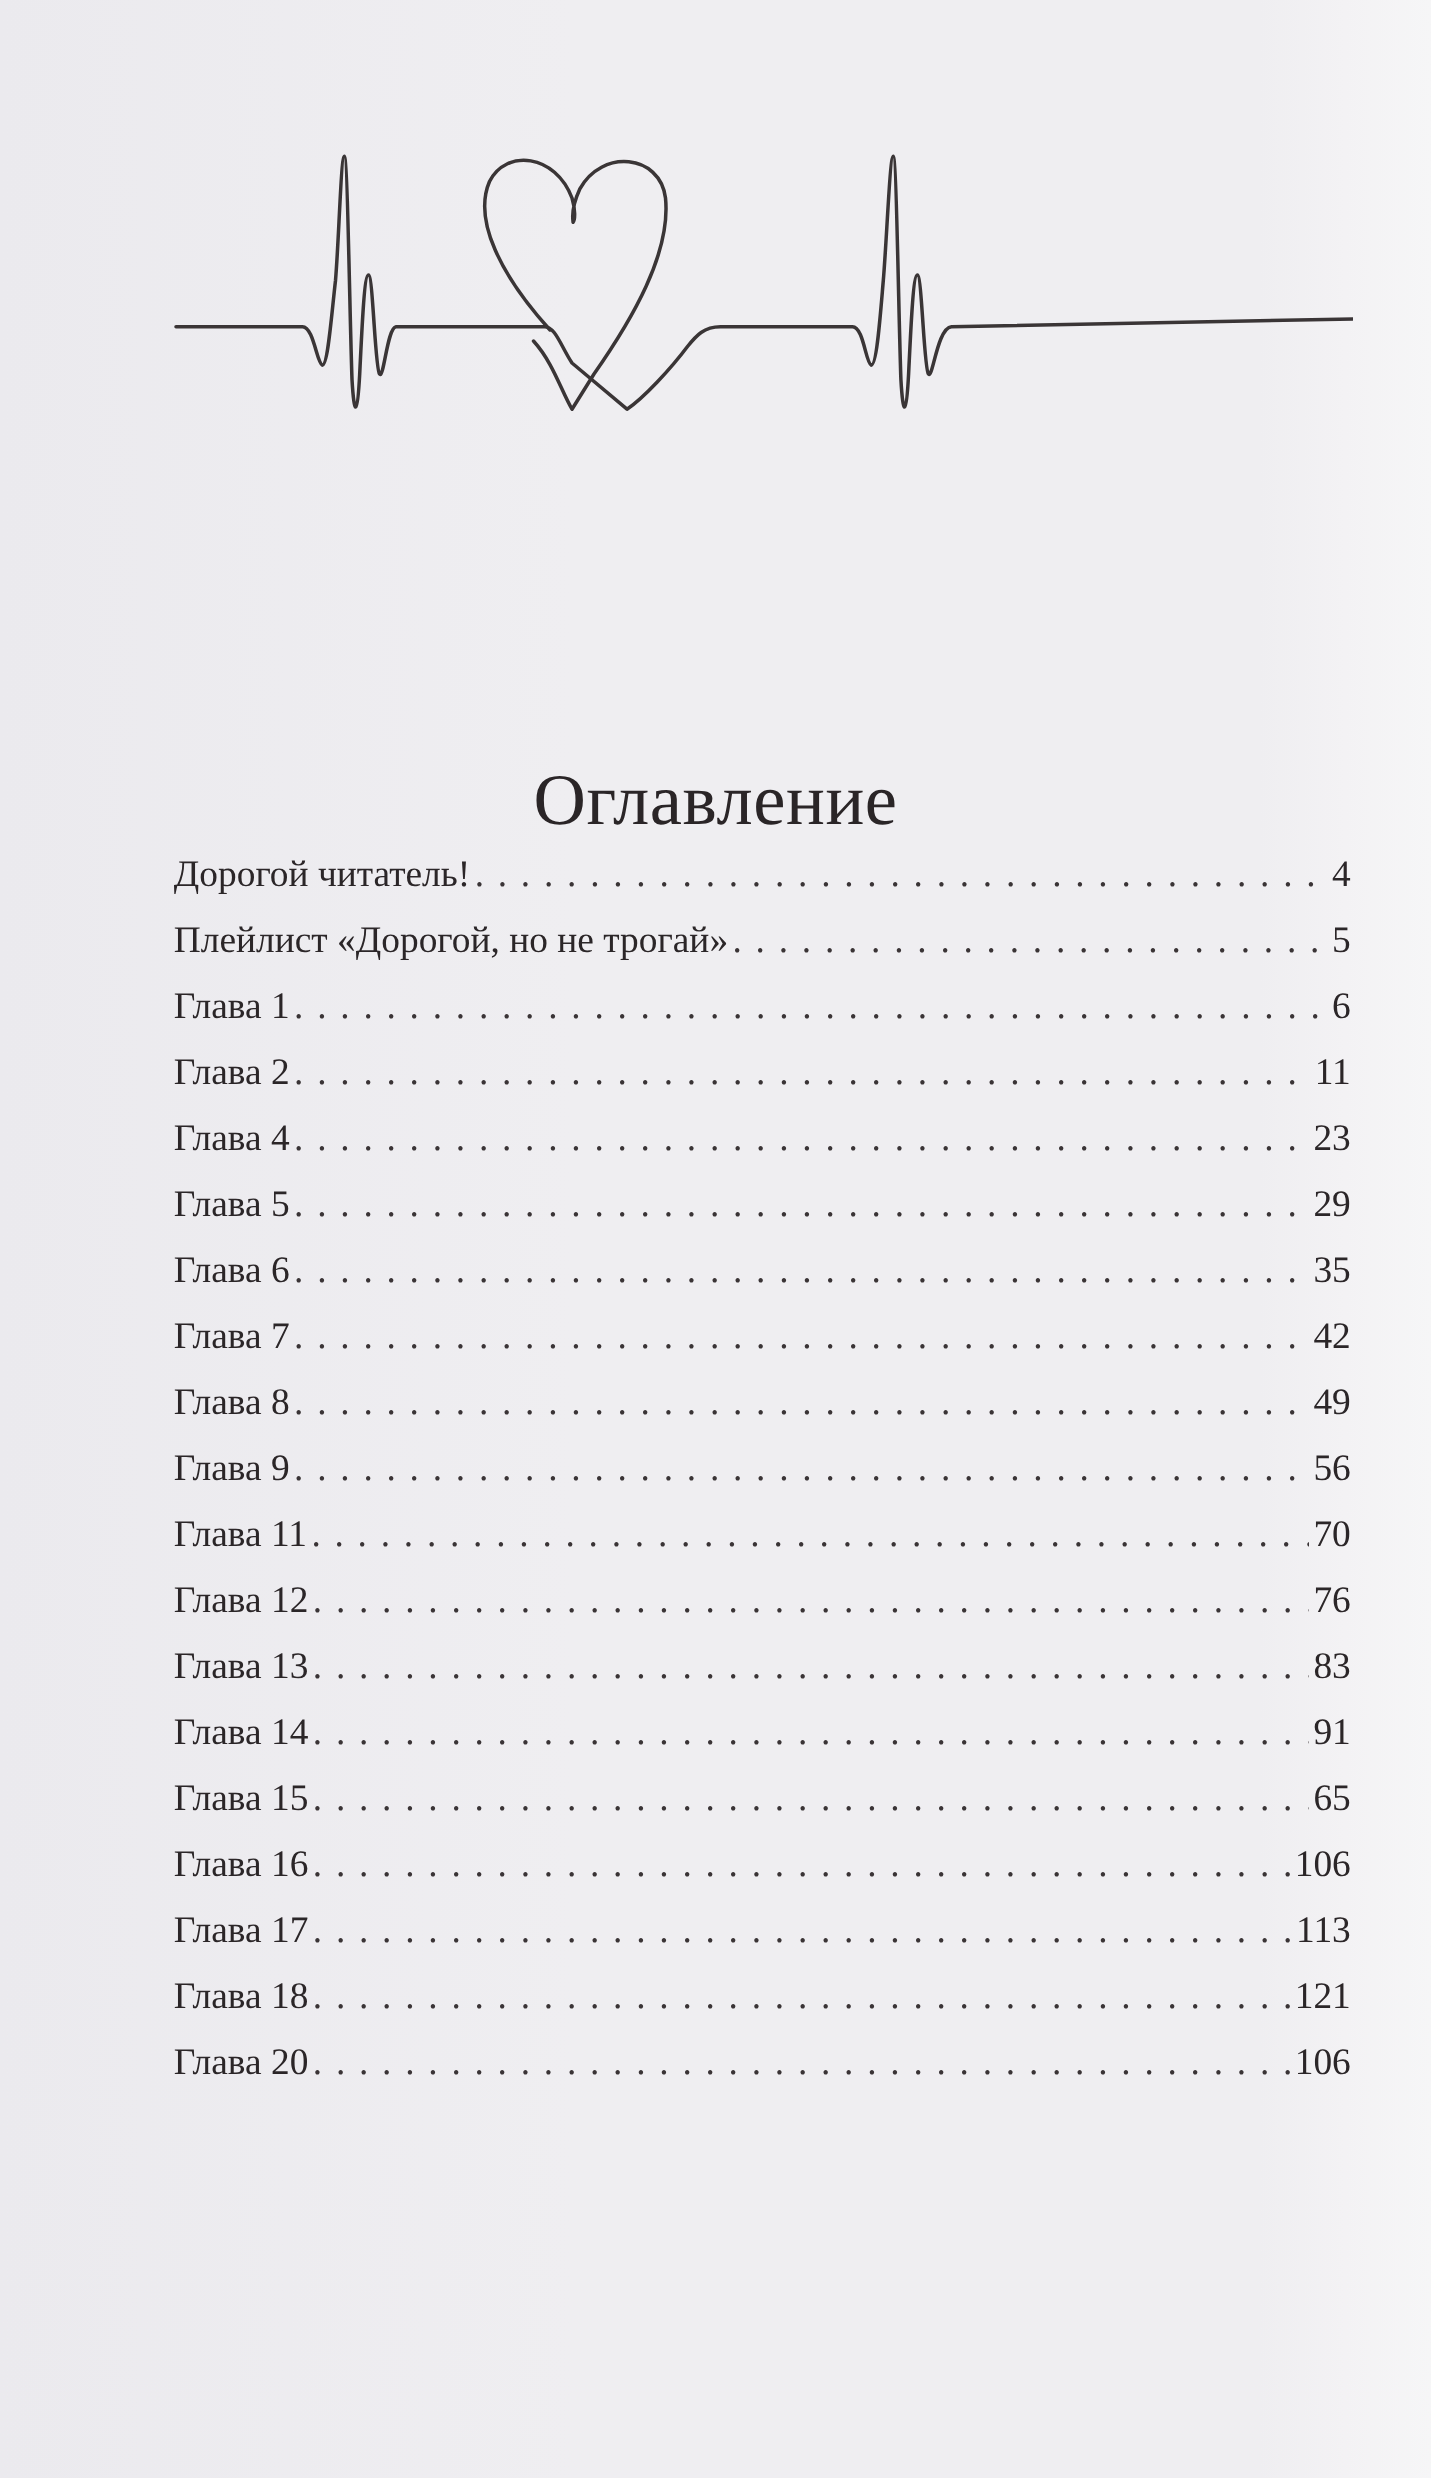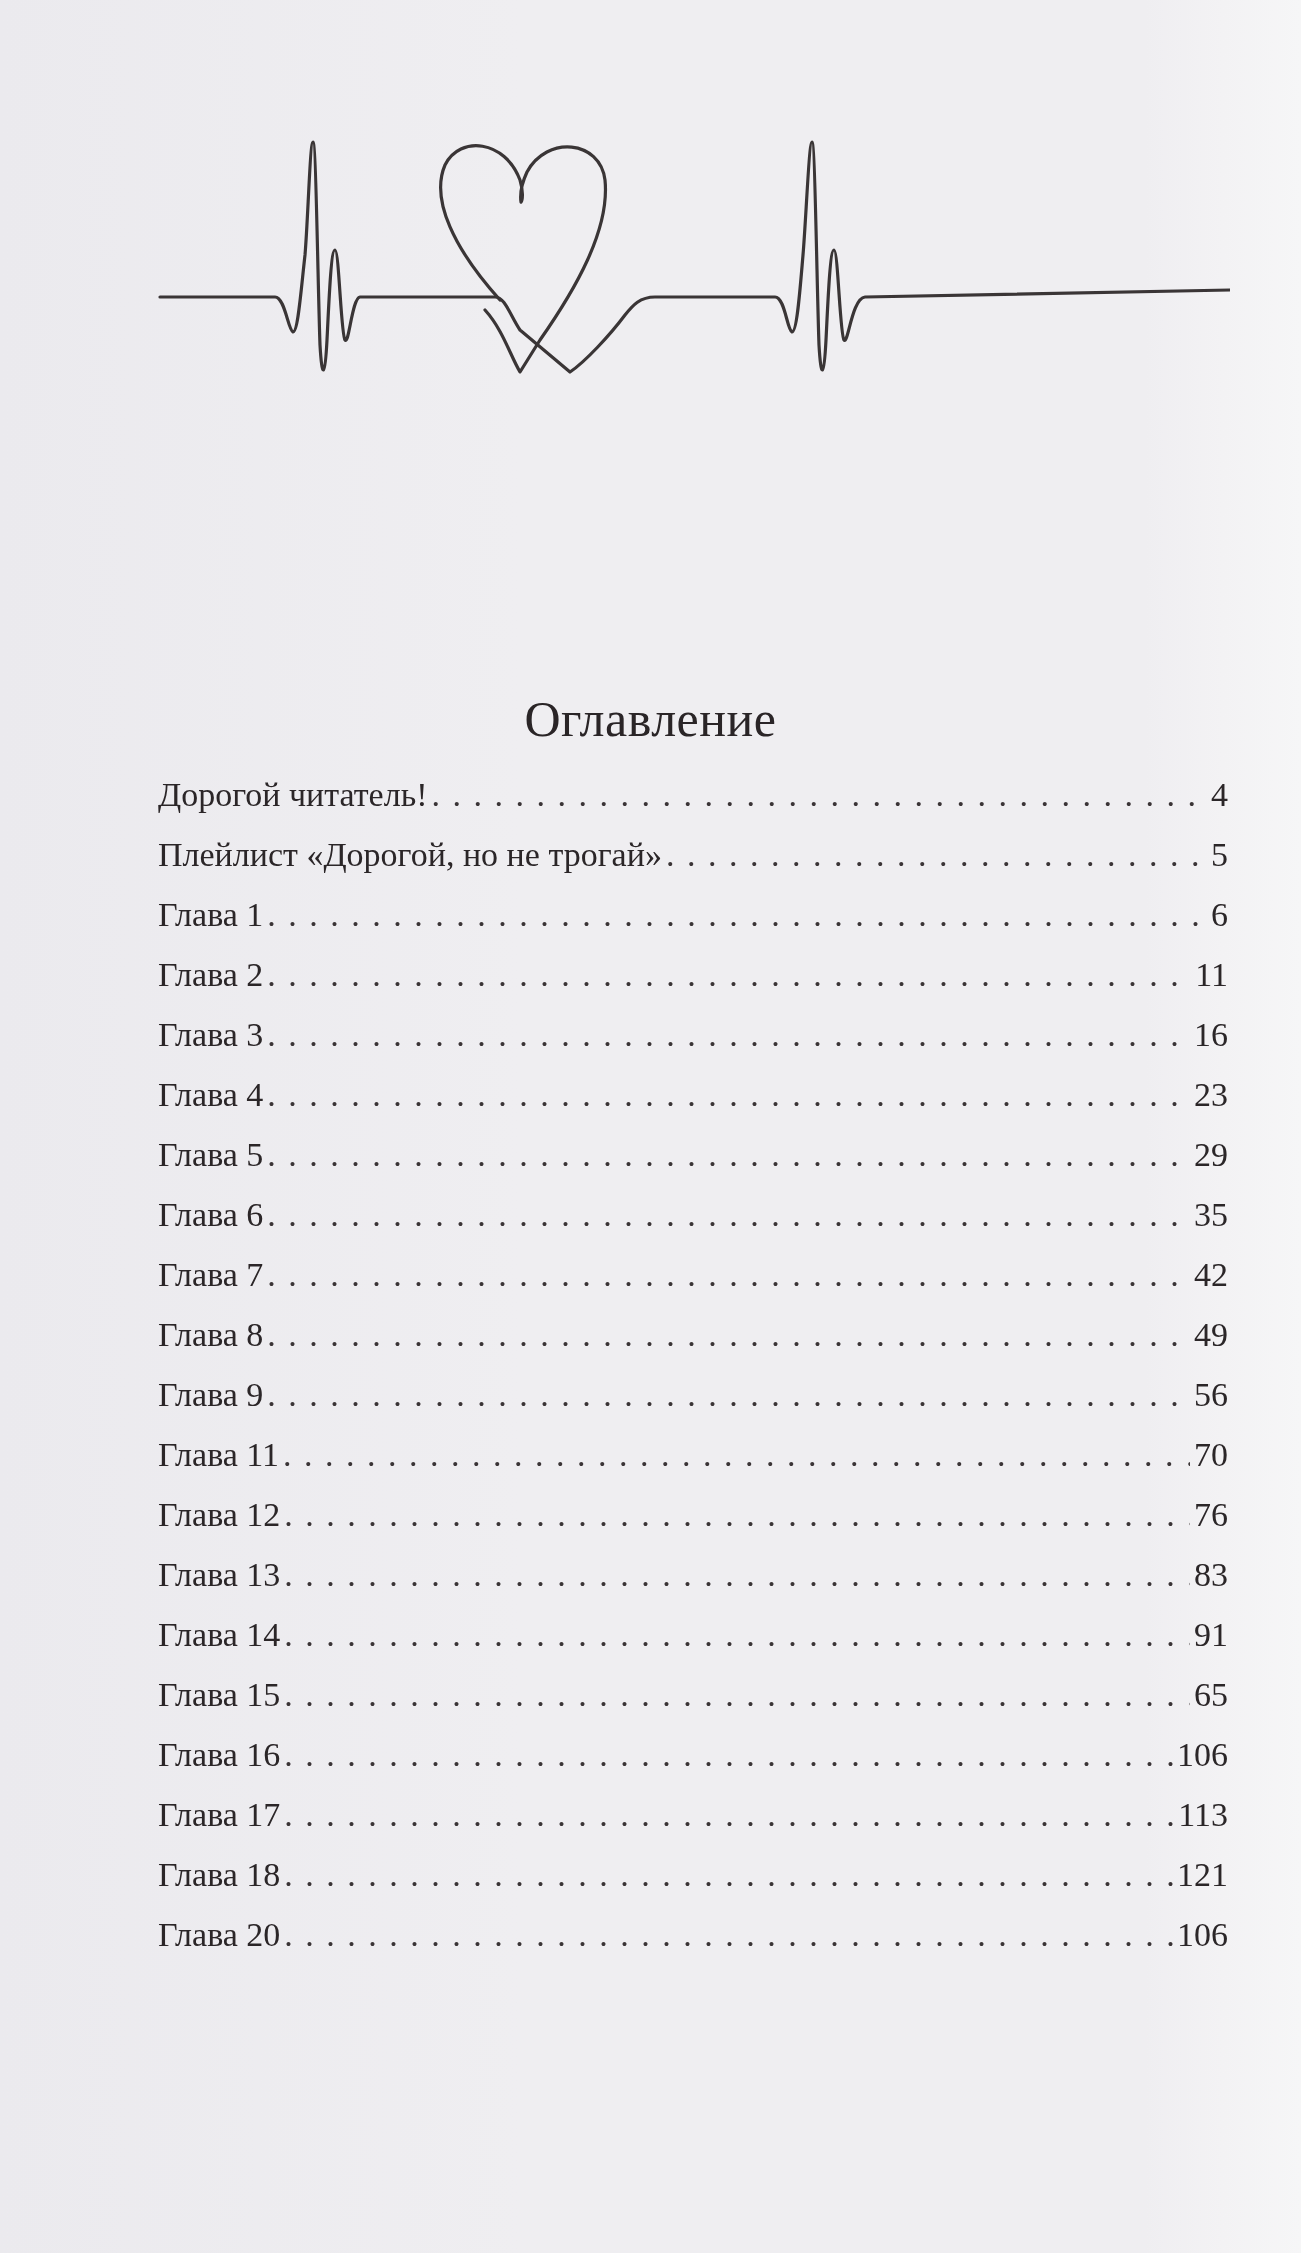--- a/index.html
+++ b/index.html
@@ -12,21 +12,21 @@
   }
   .page {
     position: absolute; left: 0; top: 0; width: 1301px; height: 2253px;
     background: linear-gradient(to right, #ebeaee 0%, #efeef1 40%, #efeef1 88%, #f3f2f4 94%, #f6f6f7 100%);
   }
   .ornament {
     position: absolute; left: 155px; top: 140px; width: 1075px; height: 240px;
   }
   .toc-title {
     position: absolute; left: 0; top: 690px; width: 1301px;
-    text-align: center; font-size: 50px; letter-spacing: 0.5px;
+    text-align: center; font-size: 66px; letter-spacing: 0.5px;
     color: #2a2527;
   }
   .toc-list {
     position: absolute; left: 158px; top: 765px; width: 1070px;
     list-style: none; margin: 0; padding: 0;
   }
   .toc-row {
     display: flex; align-items: flex-end; height: 60px;
     font-size: 34px; line-height: 60px;
   }
@@ -66,25 +66,20 @@
       </li>
     <li class="toc-row">
         <span class="toc-label">Глава 1</span>
         <span class="toc-dots"></span>
         <span class="toc-page">6</span>
       </li>
     <li class="toc-row">
         <span class="toc-label">Глава 2</span>
         <span class="toc-dots"></span>
         <span class="toc-page">11</span>
-      </li>
-    <li class="toc-row">
-        <span class="toc-label">Глава 3</span>
-        <span class="toc-dots"></span>
-        <span class="toc-page">16</span>
       </li>
     <li class="toc-row">
         <span class="toc-label">Глава 4</span>
         <span class="toc-dots"></span>
         <span class="toc-page">23</span>
       </li>
     <li class="toc-row">
         <span class="toc-label">Глава 5</span>
         <span class="toc-dots"></span>
         <span class="toc-page">29</span>

